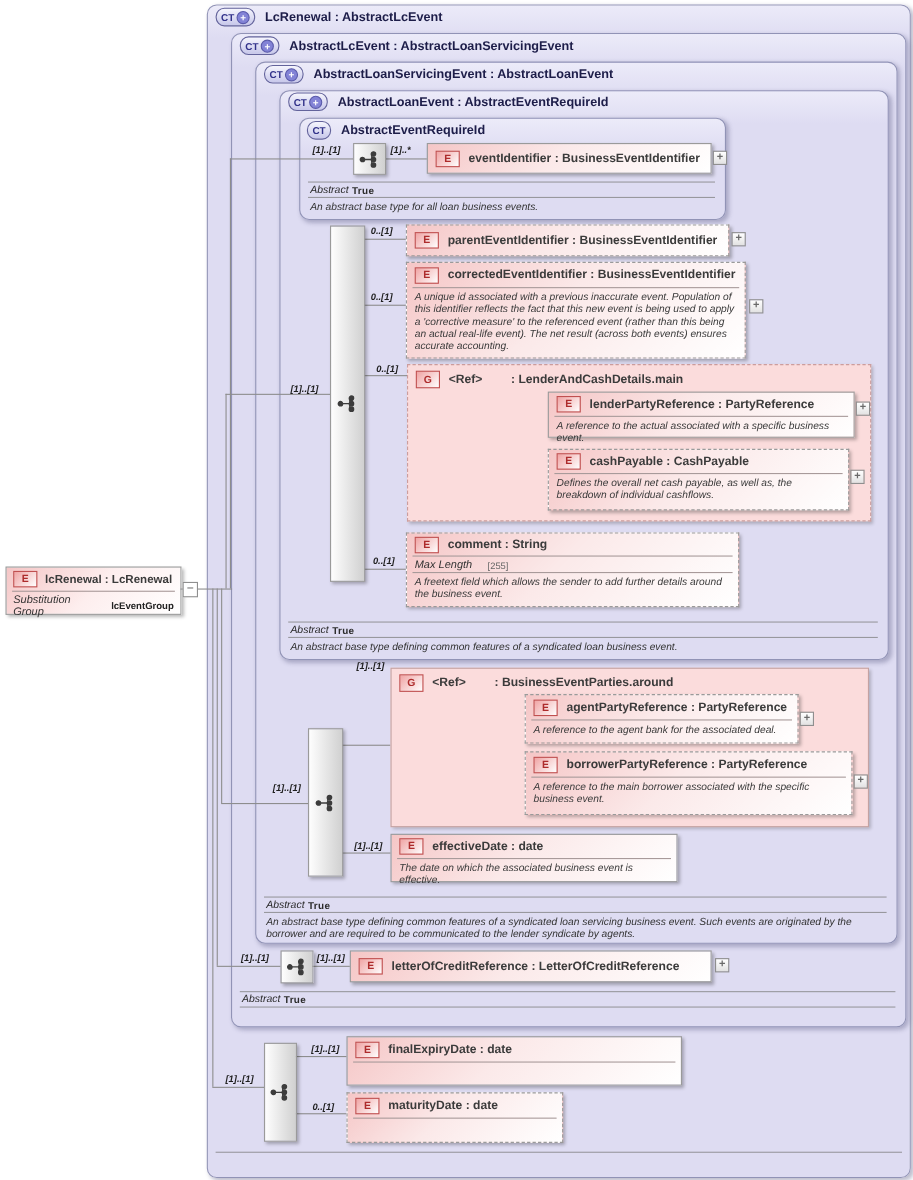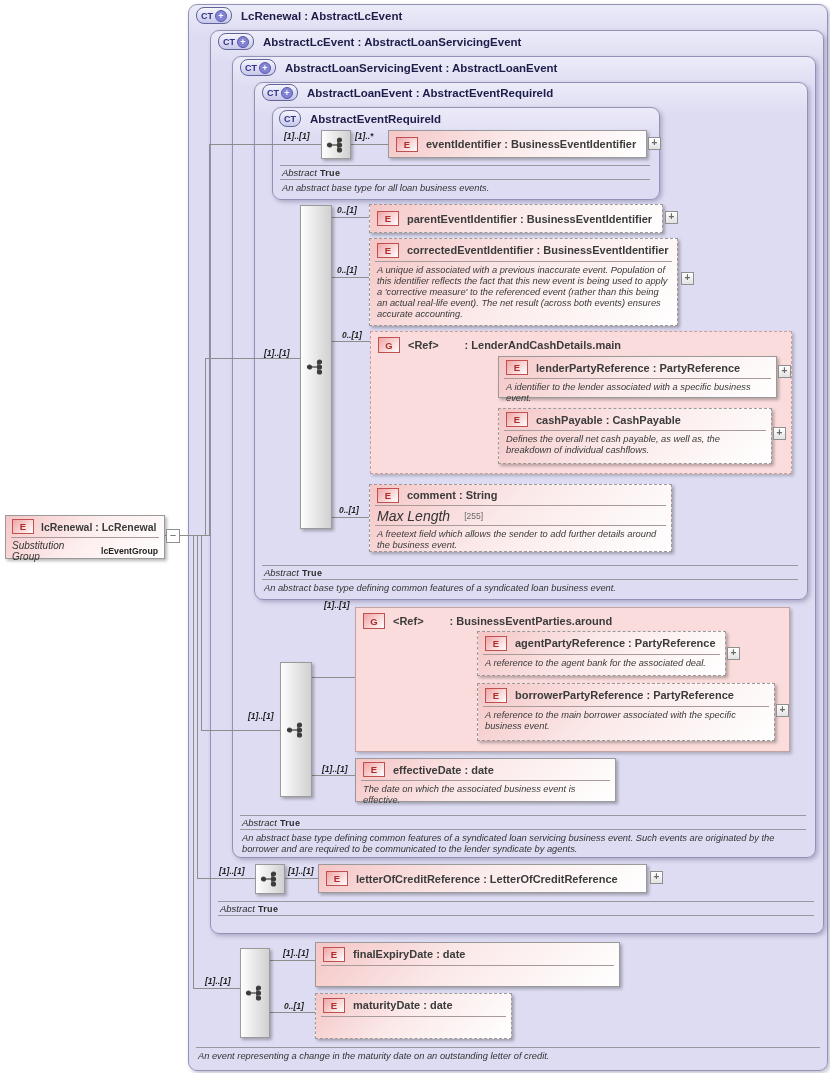--- a/index.html
+++ b/index.html
@@ -17,21 +17,21 @@
   .ebox{position:absolute;border:1px solid #9a9a9a;background:linear-gradient(135deg,#f5c6c6 0%,#fbe9e9 45%,#ffffff 100%);
     box-shadow:2px 2px 3px rgba(0,0,0,.28);}
   .ebox.dashed{border:1px dashed #9a9a9a;}
   .ebox .hd{display:flex;align-items:center;gap:8px;padding:0 7px;font-weight:bold;font-size:11px;color:#3b3b3b;white-space:nowrap;}
   .ebox .hd.one{height:100%;}
   .badge-e{flex:0 0 auto;width:20px;height:13px;border:1px solid #c05050;background:linear-gradient(135deg,#f0a4a4,#ffffff);
     color:#ad2c2c;font-weight:bold;font-size:9.5px;display:flex;align-items:center;justify-content:center;}
   .sep{height:1px;background:#a89a9a;margin:0 5px;}
   .desc{font-style:italic;font-size:9.3px;line-height:11px;color:#3a3a3a;padding:3px 7px 0 7px;}
   .mlrow{display:flex;align-items:center;gap:14px;padding:2px 7px 1px 7px;}
-  .ml-label{font-style:italic;font-size:14px;color:#333;}
+  .ml-label{font-style:italic;font-size:10px;color:#333;}
   .ml-value{font-size:8.5px;color:#666;}
 
   .gbox{position:absolute;background:#fbdcdc;border:1px dashed #cc9d9d;box-shadow:2px 2px 3px rgba(0,0,0,.22);}
   .gbox.solid{border-style:solid;border-color:#c4a2a2;}
   .g-head{display:flex;align-items:center;padding:5px 8px 0 7px;font-weight:bold;font-size:11px;color:#3b3b3b;white-space:nowrap;}
   .g-type{margin-left:26px;}
   .badge-g{width:20px;height:14px;margin-right:8px;border:1px solid #c05050;background:linear-gradient(135deg,#f0a4a4,#ffffff);
     color:#ad2c2c;font-weight:bold;font-size:9.5px;display:flex;align-items:center;justify-content:center;}
 
   .seq{position:absolute;border:1px solid #9a9a9a;background:linear-gradient(90deg,#fefefe,#d0d0d0);
@@ -120,21 +120,20 @@
   <span class="abs-value" style="left:280px;top:818px;">True</span>
   <div class="abs-line" style="left:240px;top:829px;width:566px;"></div>
   <div class="note" style="left:242px;top:833px;width:560px;">An abstract base type defining common features of a syndicated loan servicing business event. Such events are originated by the borrower and are required to be communicated to the lender syndicate by agents.</div>
 
   <div class="abs-line" style="left:218px;top:901px;width:596px;"></div>
   <span class="abs-label" style="left:220px;top:903px;">Abstract</span>
   <span class="abs-value" style="left:258px;top:904px;">True</span>
   <div class="abs-line" style="left:218px;top:915px;width:596px;"></div>
 
   <div class="abs-line" style="left:196px;top:1047px;width:624px;"></div>
-  <div class="note" style="left:198px;top:1051px;width:610px;">An event representing a change in the maturity date on an outstanding letter of credit.</div>
 
   <div class="hl" style="left:163px;top:535px;width:4px;"></div>
   <div class="hl" style="left:178px;top:535px;width:33px;"></div>
   <div class="vl" style="left:193px;top:535px;height:453px;"></div>
   <div class="vl" style="left:197px;top:535px;height:343px;"></div>
   <div class="vl" style="left:201px;top:535px;height:195px;"></div>
   <div class="vl" style="left:205px;top:358px;height:177px;"></div>
   <div class="vl" style="left:209px;top:144px;height:391px;"></div>
   <div class="hl" style="left:209px;top:144px;width:112px;"></div>
   <div class="hl" style="left:349px;top:144px;width:39px;"></div>
@@ -307,21 +306,21 @@
     <div class="sep"></div>
     <div class="desc">A unique id associated with a previous inaccurate event. Population of this identifier reflects the fact that this new event is being used to apply a 'corrective measure' to the referenced event (rather than this being an actual real-life event). The net result (across both events) ensures accurate accounting.</div>
   </div>
 
   <div class="ebox" style="left:498px;top:356px;width:277px;height:40px;">
     <div class="hd" style="height:21px;">
         <span class="badge-e">E</span>
         <span>lenderPartyReference : PartyReference</span>
       </div>
     <div class="sep"></div>
-    <div class="desc">A identifier to the lender associated with a specific business event.</div>
+    <div class="desc">A reference to the actual associated with a specific business event.</div>
   </div>
 
   <div class="ebox dashed" style="left:498px;top:408px;width:272px;height:54px;">
     <div class="hd" style="height:21px;">
         <span class="badge-e">E</span>
         <span>cashPayable : CashPayable</span>
       </div>
     <div class="sep"></div>
     <div class="desc">Defines the overall net cash payable, as well as, the breakdown of individual cashflows.</div>
   </div>

